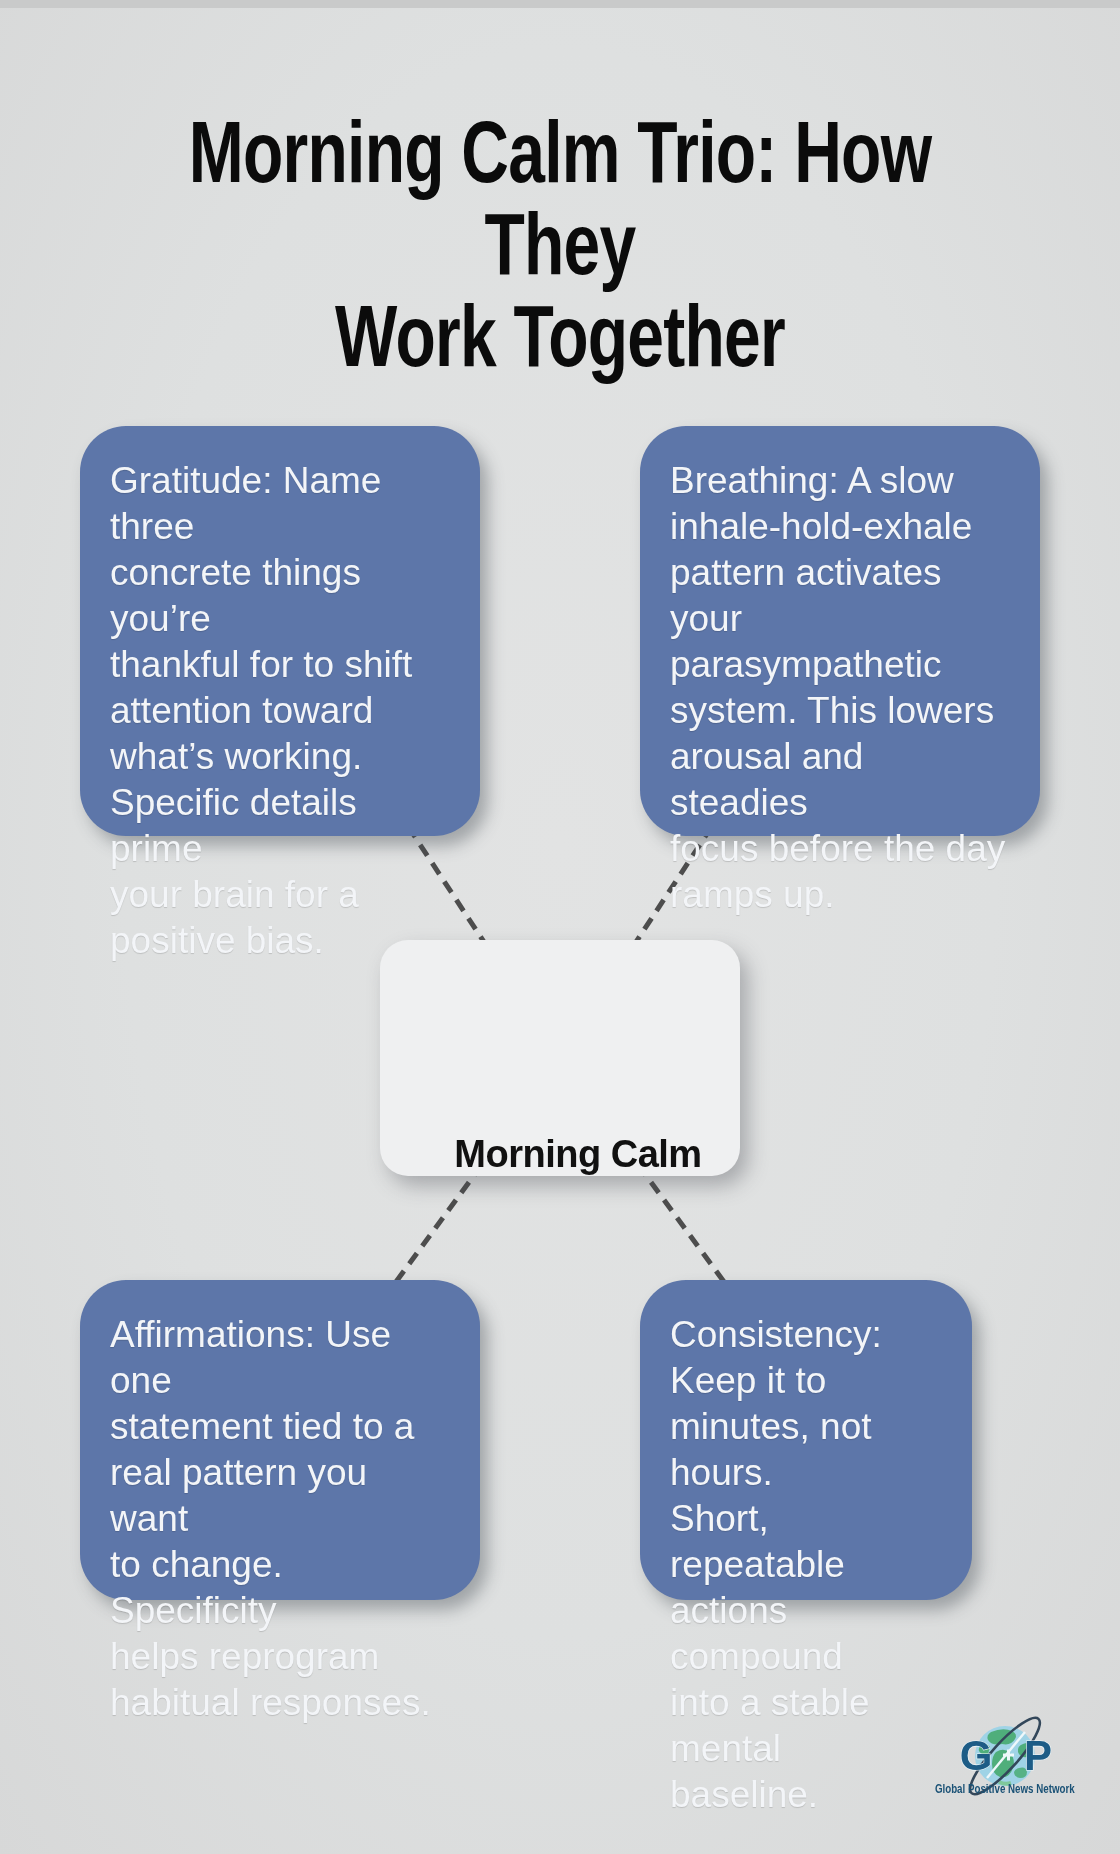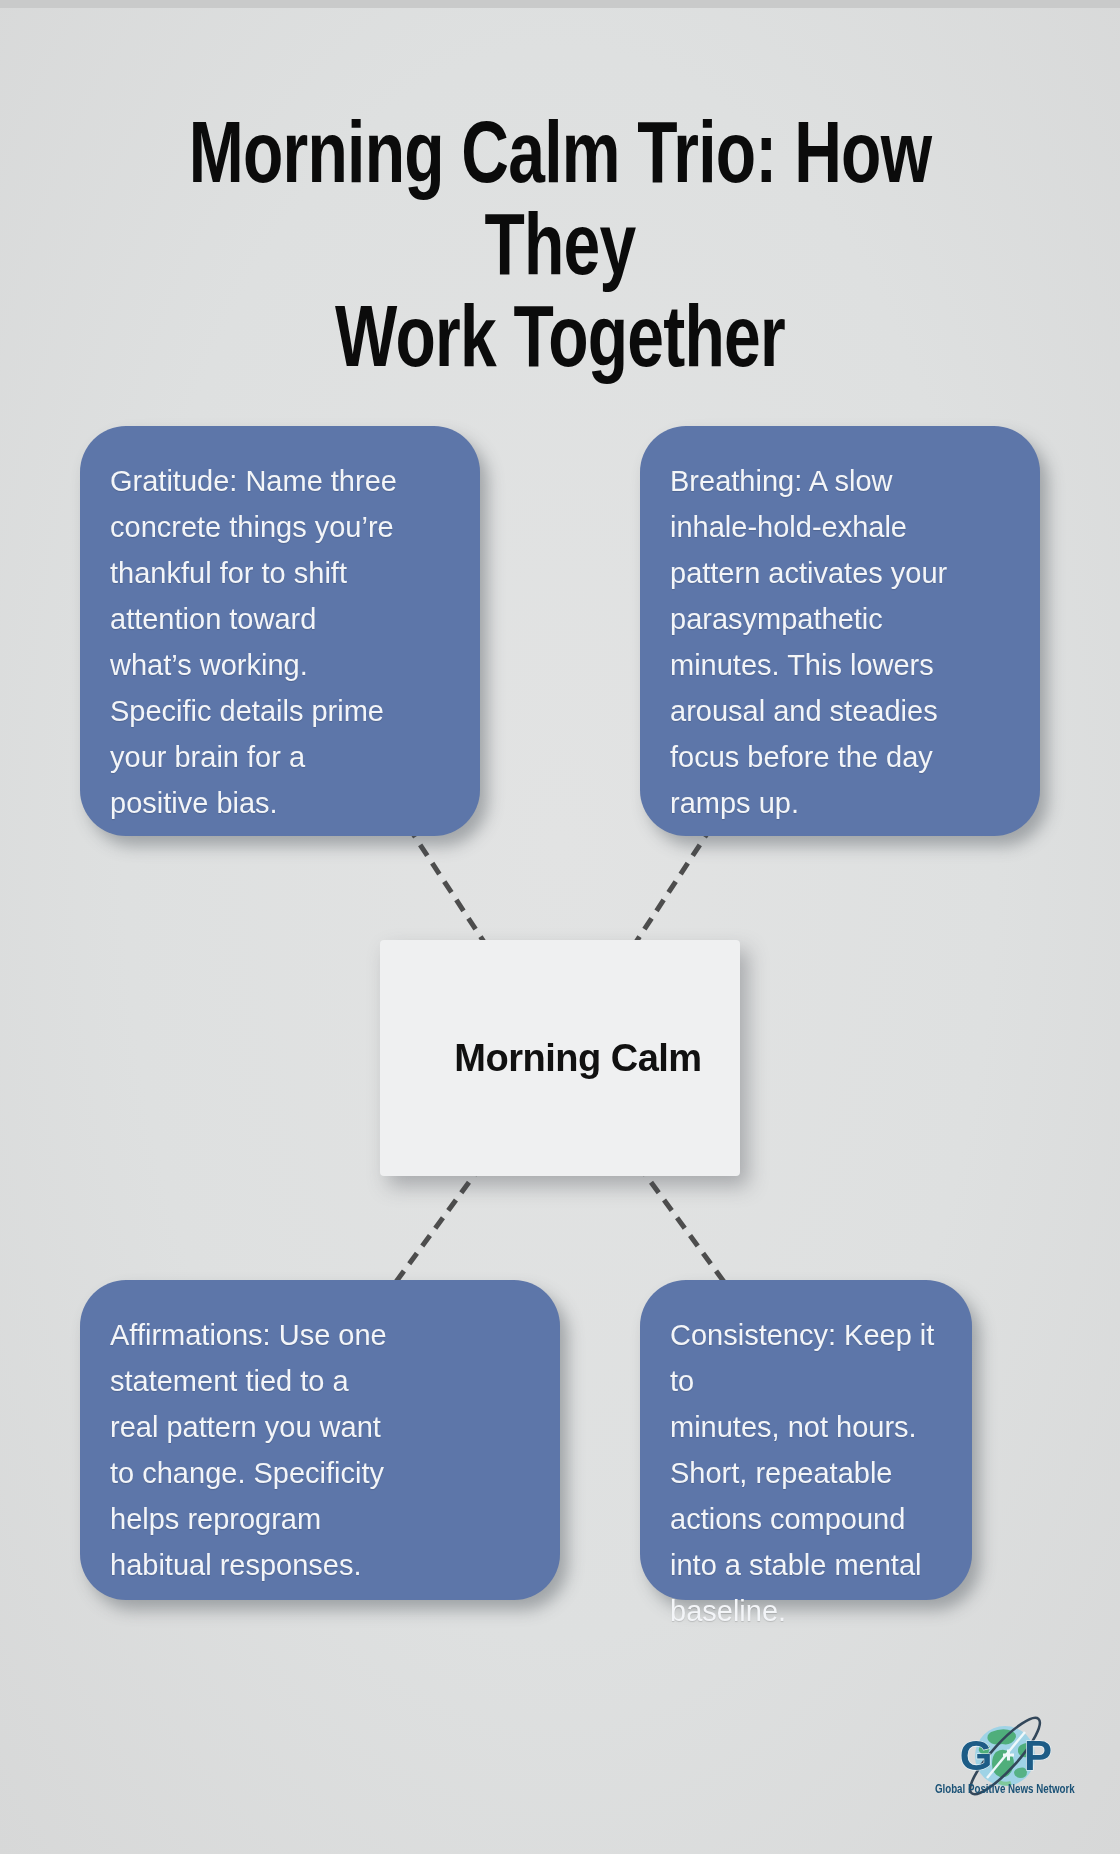--- a/index.html
+++ b/index.html
@@ -39,41 +39,41 @@
 
   .node {
     position: absolute;
     background: #5d76a9;
     border-radius: 46px;
     box-shadow: 8px 10px 16px rgba(75, 80, 88, 0.42);
     padding: 32px 30px;
     color: #f3f5f8;
   }
   .node-text {
-    font-size: 29px;
+    font-size: 37px;
     line-height: 46px;
     white-space: pre-line;
     text-shadow: 0 1px 1px rgba(0,0,0,0.15);
   }
   .node-tl { left: 80px;  top: 418px;  width: 400px; height: 410px; }
   .node-tr { left: 640px; top: 418px;  width: 400px; height: 410px; }
-  .node-bl { left: 80px;  top: 1272px; width: 480px; height: 320px; }
+  .node-bl { left: 80px;  top: 1272px; width: 400px; height: 320px; }
   .node-br { left: 640px; top: 1272px; width: 332px; height: 320px; }
 
   .center-node {
     position: absolute;
     left: 380px;
     top: 932px;
     width: 360px;
     height: 236px;
     background: #eff0f1;
-    border-radius: 4px;
+    border-radius: 28px;
     box-shadow: 8px 10px 20px rgba(75, 80, 88, 0.38);
     display: flex;
-    align-items: center;
+    align-items: flex-end;
     justify-content: center;
     padding-left: 36px;
   }
   .center-label {
     font-size: 38px;
     font-weight: 700;
     color: #111111;
     letter-spacing: -0.5px;
   }
 
@@ -122,21 +122,21 @@
 Specific details prime
 your brain for a
 positive bias.</div>
   </div>
 
   <div class="node node-tr">
     <div class="node-text">Breathing: A slow
 inhale-hold-exhale
 pattern activates your
 parasympathetic
-minutes. This lowers
+system. This lowers
 arousal and steadies
 focus before the day
 ramps up.</div>
   </div>
 
   <div class="node node-bl">
     <div class="node-text">Affirmations: Use one
 statement tied to a
 real pattern you want
 to change. Specificity

